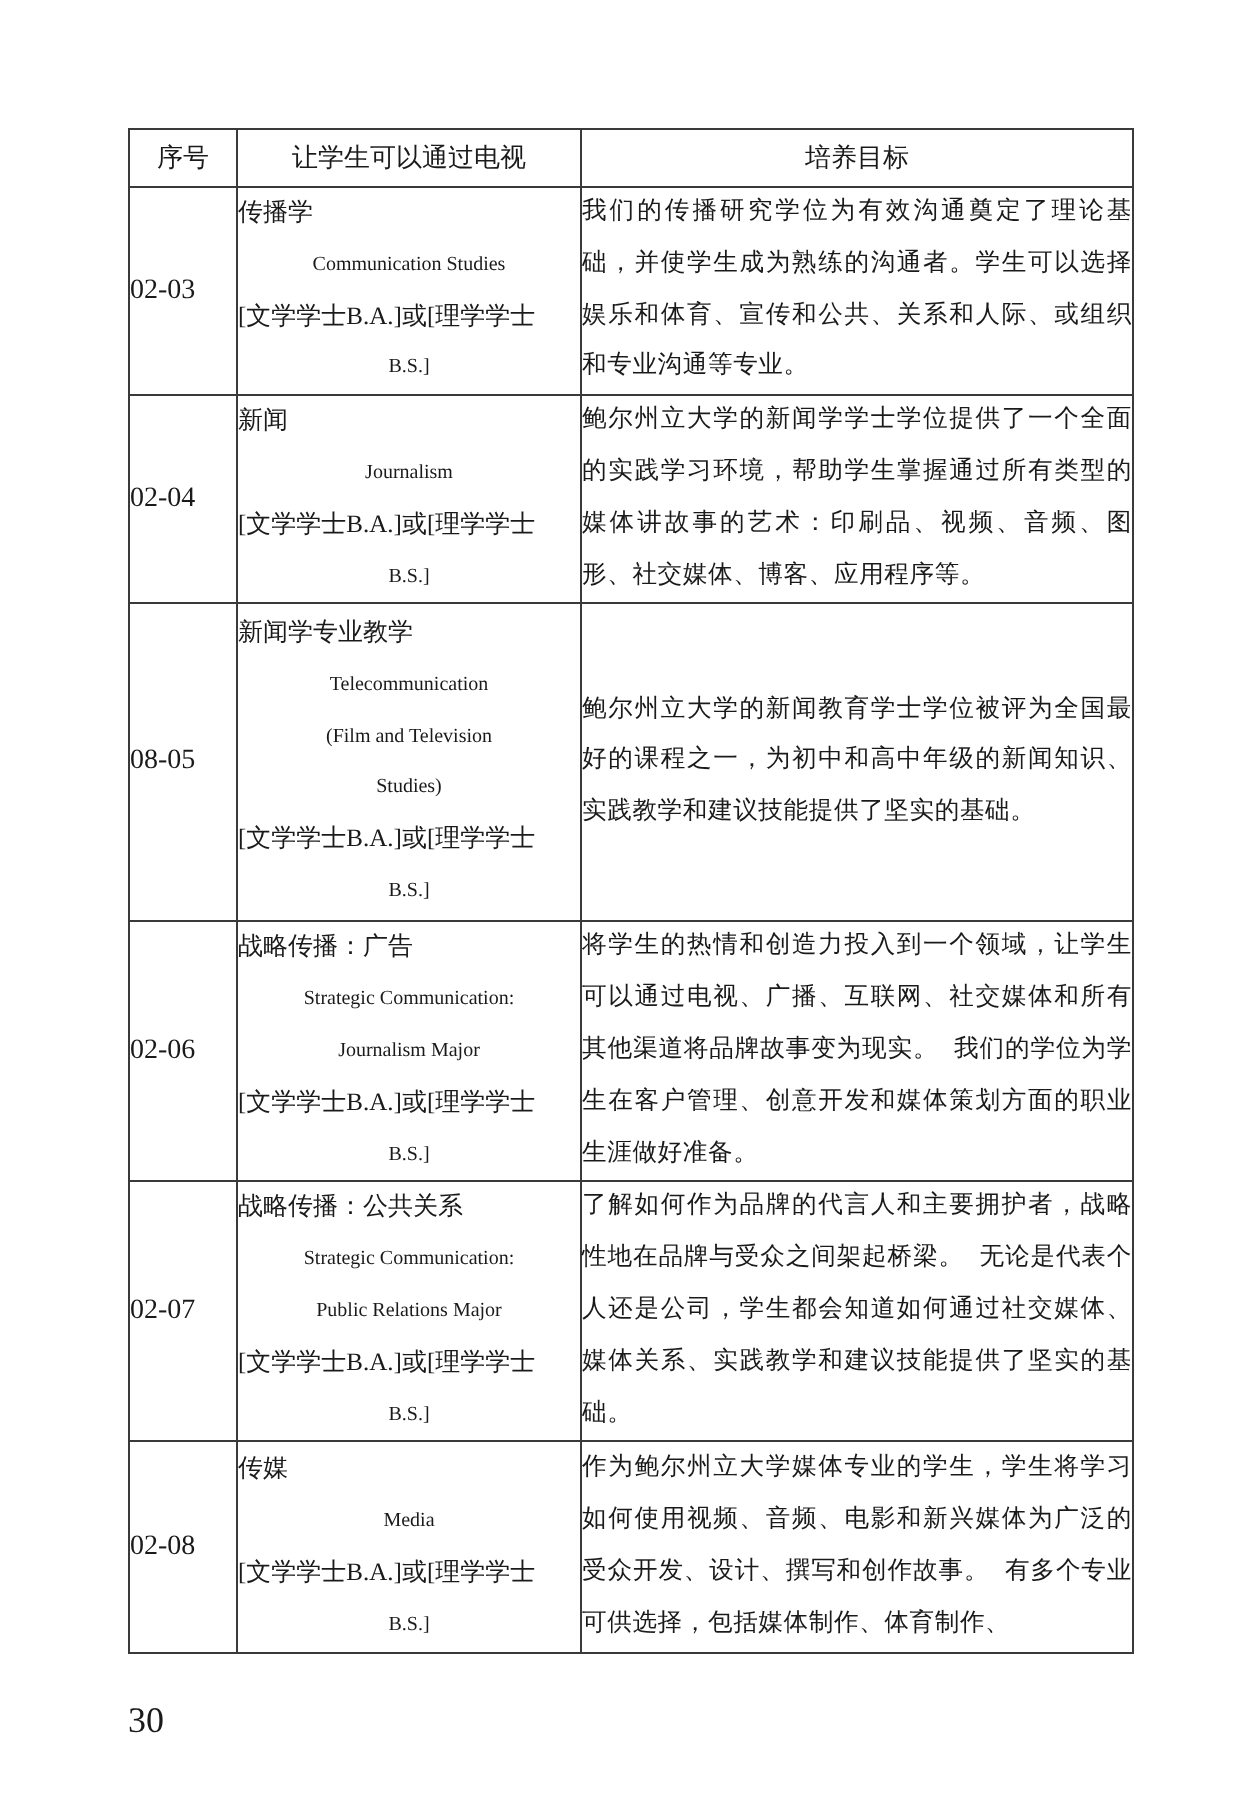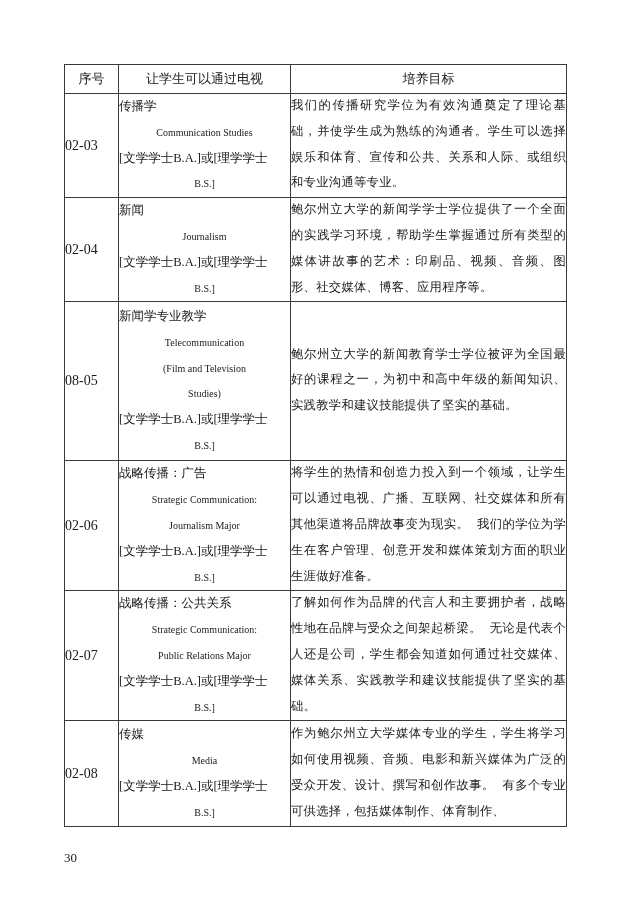--- a/index.html
+++ b/index.html
@@ -9,21 +9,21 @@
                table-layout:fixed; }
   table.main td, table.main th { border:1.3px solid #3a3a3a; padding:0; vertical-align:middle; }
   col.c1 { width:54px; } col.c2 { width:172px; } col.c3 { width:276px; }
   th { font-weight:normal; font-size:13px; height:28px; text-align:center; }
   td.seq { font-family:"Liberation Serif",serif; font-size:14px; padding-left:1px; }
   td.major { padding-left:2px; }
   td.major div { font-size:12.5px; line-height:25.8px; white-space:nowrap; overflow:hidden;font-family:Liberation Serif, serif; }
   td.major div.en { font-family:"Liberation Serif",serif; font-size:10px;text-align:center; }
   td.goal { padding-left:2px; }
   td.goal div.txt { font-size:12.3px; line-height:25.8px; letter-spacing:0.3px; text-align:justify;font-family:Liberation Mono, monospace; }
-  .pagenum { position:absolute; left:64px; top:850px; font-family:"Liberation Serif",serif; font-size:13px;text-align:center; }
+  .pagenum { position:absolute; left:64px; top:850px; font-family:"Liberation Serif",serif; font-size:18px;text-align:center; }
 </style>
 </head>
 <body>
 
 <table class="main">
   <colgroup>
       <col class="c1">
       <col class="c2">
       <col class="c3">
     </colgroup>

